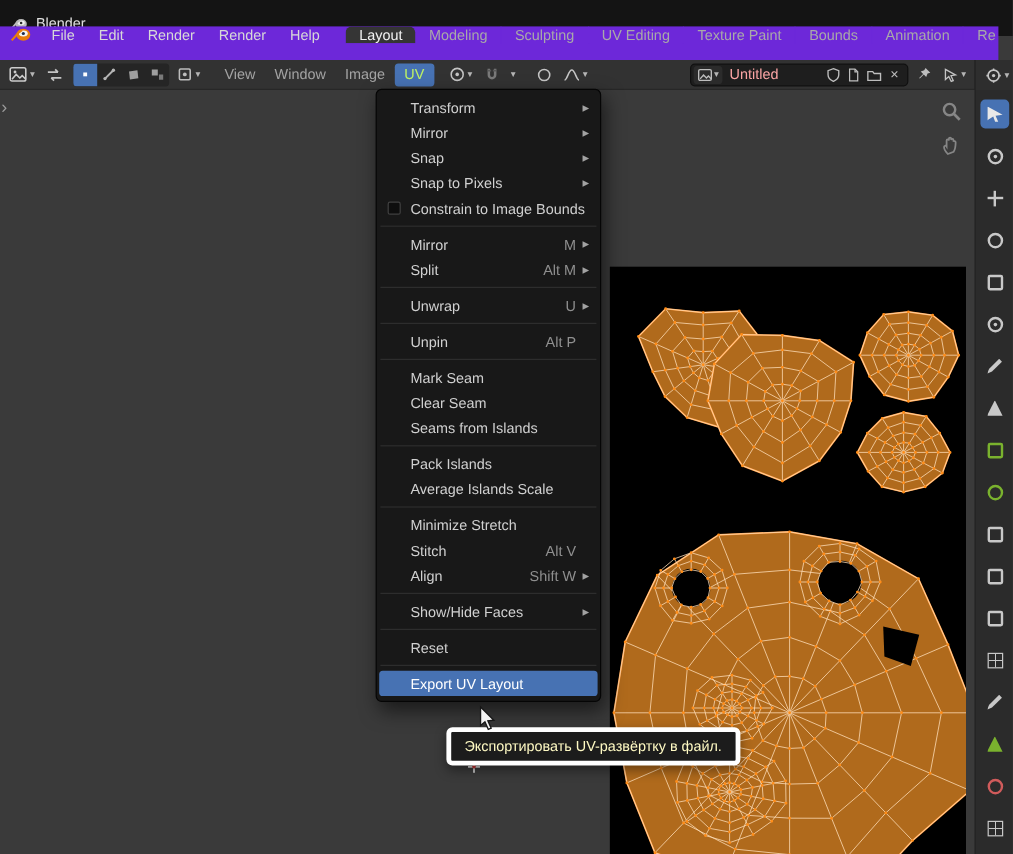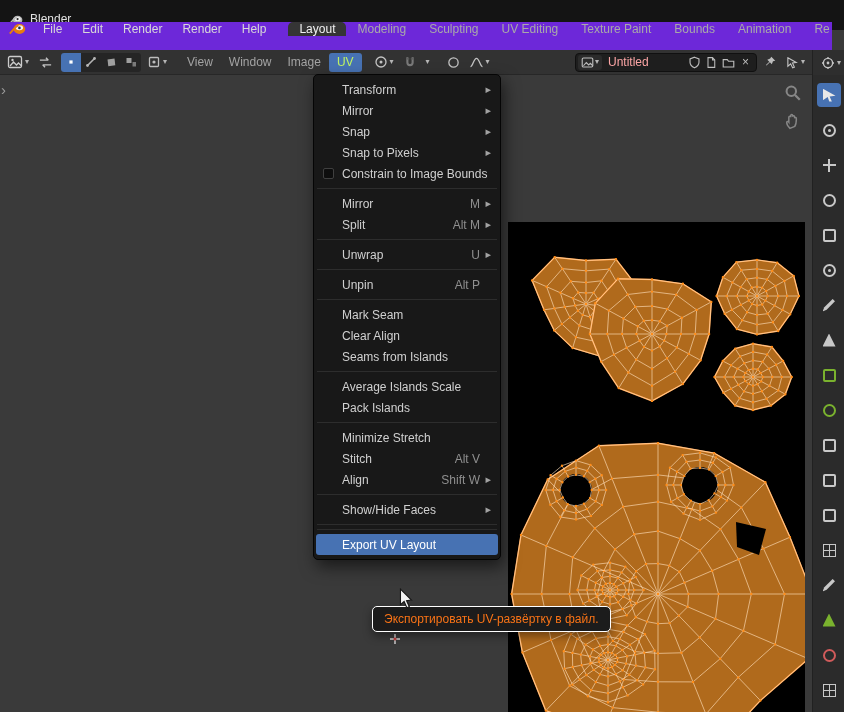--- a/index.html
+++ b/index.html
@@ -71,22 +71,22 @@
     border-radius:5px;padding:4px 0;box-shadow:3px 7px 16px rgba(0,0,0,.55);z-index:20;box-sizing:border-box}
   .mi{height:21px;display:flex;align-items:center;padding:0 7px;margin:0 2px;border-radius:3px;color:#d0d0d0}
   .mi.hl{background:#4772b3;color:#fff}
   .chk{width:11px;height:11px;margin-right:8px;border-radius:2px;flex:none;box-sizing:border-box}
   .chk.show{background:#0e0e0e;border:1px solid #404040}
   .lab{flex:1;white-space:nowrap}
   .sc{color:#8f8f8f;margin-left:8px;white-space:nowrap}
   .ar{width:11px;text-align:right;color:#a2a2a2;font-size:11px}
   .sep{height:1px;background:#2d2d2d;margin:4px 3px}
   
-  .tooltip{position:absolute;left:372px;top:606px;background:#1c1c1c;border:1px solid #ffffff;border-radius:5px;
-    padding:5px 11px;color:#f97316;z-index:30;box-shadow:0 4px 10px rgba(0,0,0,.4);white-space:nowrap}
+  .tooltip{position:absolute;left:372px;top:606px;background:#1c1c1c;border:4px solid #ffffff;border-radius:5px;
+    padding:5px 11px;color:#fef9c3;z-index:30;box-shadow:0 4px 10px rgba(0,0,0,.4);white-space:nowrap}
   .cursor{position:absolute;left:398px;top:588px;z-index:40}
   .marker{position:absolute;left:389px;top:633px;z-index:25;opacity:.9}
   svg{display:block}
 </style>
 </head>
 <body>
 
 <div class="titlebar">
   <svg width="14" height="12" viewBox="0 0 22 18">
     <ellipse cx="13.5" cy="9" rx="7.5" ry="6.5" fill="#b9b9b9"></ellipse>
@@ -430,37 +430,37 @@
       <span class="ar"></span>
     </div>
     <div class="sep"></div>
     <div class="mi">
       <span class="chk"></span>
       <span class="lab">Mark Seam</span>
       <span class="ar"></span>
     </div>
     <div class="mi">
       <span class="chk"></span>
-      <span class="lab">Clear Align</span>
+      <span class="lab">Clear Seam</span>
       <span class="ar"></span>
     </div>
     <div class="mi">
       <span class="chk"></span>
       <span class="lab">Seams from Islands</span>
       <span class="ar"></span>
     </div>
     <div class="sep"></div>
     <div class="mi">
       <span class="chk"></span>
+      <span class="lab">Pack Islands</span>
+      <span class="ar"></span>
+    </div>
+    <div class="mi">
+      <span class="chk"></span>
       <span class="lab">Average Islands Scale</span>
-      <span class="ar"></span>
-    </div>
-    <div class="mi">
-      <span class="chk"></span>
-      <span class="lab">Pack Islands</span>
       <span class="ar"></span>
     </div>
     <div class="sep"></div>
     <div class="mi">
       <span class="chk"></span>
       <span class="lab">Minimize Stretch</span>
       <span class="ar"></span>
     </div>
     <div class="mi">
       <span class="chk"></span>
@@ -474,20 +474,25 @@
       <span class="sc">Shift W</span>
       <span class="ar">▸</span>
     </div>
     <div class="sep"></div>
     <div class="mi">
       <span class="chk"></span>
       <span class="lab">Show/Hide Faces</span>
       <span class="ar">▸</span>
     </div>
     <div class="sep"></div>
+    <div class="mi">
+      <span class="chk"></span>
+      <span class="lab">Reset</span>
+      <span class="ar"></span>
+    </div>
     <div class="sep"></div>
     <div class="mi hl">
       <span class="chk"></span>
       <span class="lab">Export UV Layout</span>
       <span class="ar"></span>
     </div>
   </div>
 
 <div class="tooltip">
   <span>Экспортировать UV-развёртку в файл.</span>

